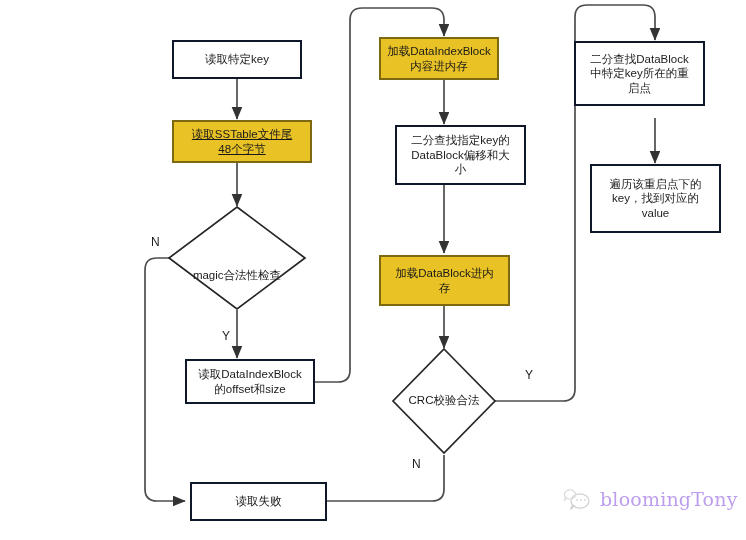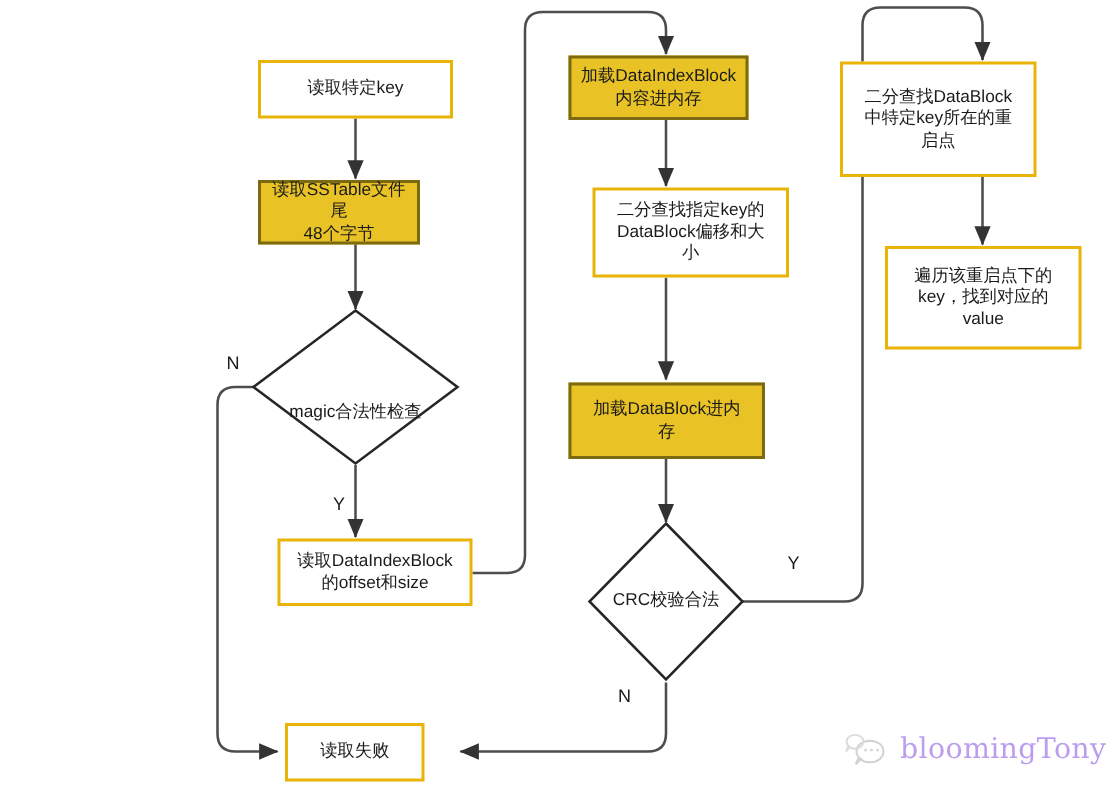--- a/index.html
+++ b/index.html
@@ -32,21 +32,21 @@
     display: flex;
     align-items: center;
     justify-content: center;
     text-align: center;
     line-height: 1.25;
     color: #1a1a1a;
     white-space: pre-line;
   }
   .node.process {
     background: #ffffff;
-    border: 2px solid #eab308;
+    border: 2px solid #0f172a;
     font-size: 11.5px;
     padding: 2px 4px;
     text-align: center;
   }
   .node.highlight {
     background: #e9c326;
     border: 2px solid #7d6a10;
     font-size: 11.5px;
     padding: 2px 4px;
   }
@@ -121,21 +121,21 @@
 
   <svg class="edges" viewBox="0 0 746 540">
     <polygon points="237,207 305,258 237,309 169,258" fill="#ffffff" stroke="#262626" stroke-width="1.7"></polygon>
     <polygon points="444,349 495,401 444,453 393,401" fill="#ffffff" stroke="#262626" stroke-width="1.7"></polygon>
   </svg>
 
   <div class="node process" style="left:172px; top:40px; width:130px; height:39px;">
     <span>读取特定key</span>
   </div>
 
-  <div class="node highlight" style="left:172px; top:120px; width:108px; height:43px;">
+  <div class="node highlight" style="left:172px; top:120px; width:140px; height:43px;text-decoration:underline;">
     <span>读取SSTable文件尾
 48个字节</span>
   </div>
 
   <div class="node decision" style="left:169px; top:224px; width:136px; height:103px;">
     <span class="dtext">magic合法性检查</span>
   </div>
 
   <div class="node process" style="left:185px; top:359px; width:130px; height:45px;">
     <span>读取DataIndexBlock
@@ -155,33 +155,33 @@
 
   <div class="node highlight" style="left:379px; top:255px; width:131px; height:51px;">
     <span>加载DataBlock进内
 存</span>
   </div>
 
   <div class="node decision" style="left:393px; top:349px; width:102px; height:104px;">
     <span class="dtext">CRC校验合法</span>
   </div>
 
-  <div class="node process" style="left:560px; top:41px; width:131px; height:77px;">
+  <div class="node process" style="left:574px; top:41px; width:131px; height:65px;">
     <span>二分查找DataBlock
 中特定key所在的重
 启点</span>
   </div>
 
   <div class="node process" style="left:590px; top:164px; width:131px; height:69px;">
     <span>遍历该重启点下的
 key，找到对应的
 value</span>
   </div>
 
-  <div class="node process" style="left:190px; top:482px; width:93px; height:39px;">
+  <div class="node process" style="left:190px; top:482px; width:137px; height:39px;">
     <span>读取失败</span>
   </div>
 
   <div class="edge-label" style="left:151px; top:236px;">N</div>
   <div class="edge-label" style="left:222px; top:330px;">Y</div>
   <div class="edge-label" style="left:525px; top:369px;">Y</div>
   <div class="edge-label" style="left:412px; top:458px;">N</div>
 
   <div class="watermark" style="left:562px; top:487px;">
     <svg width="30" height="24" viewBox="0 0 30 24">

